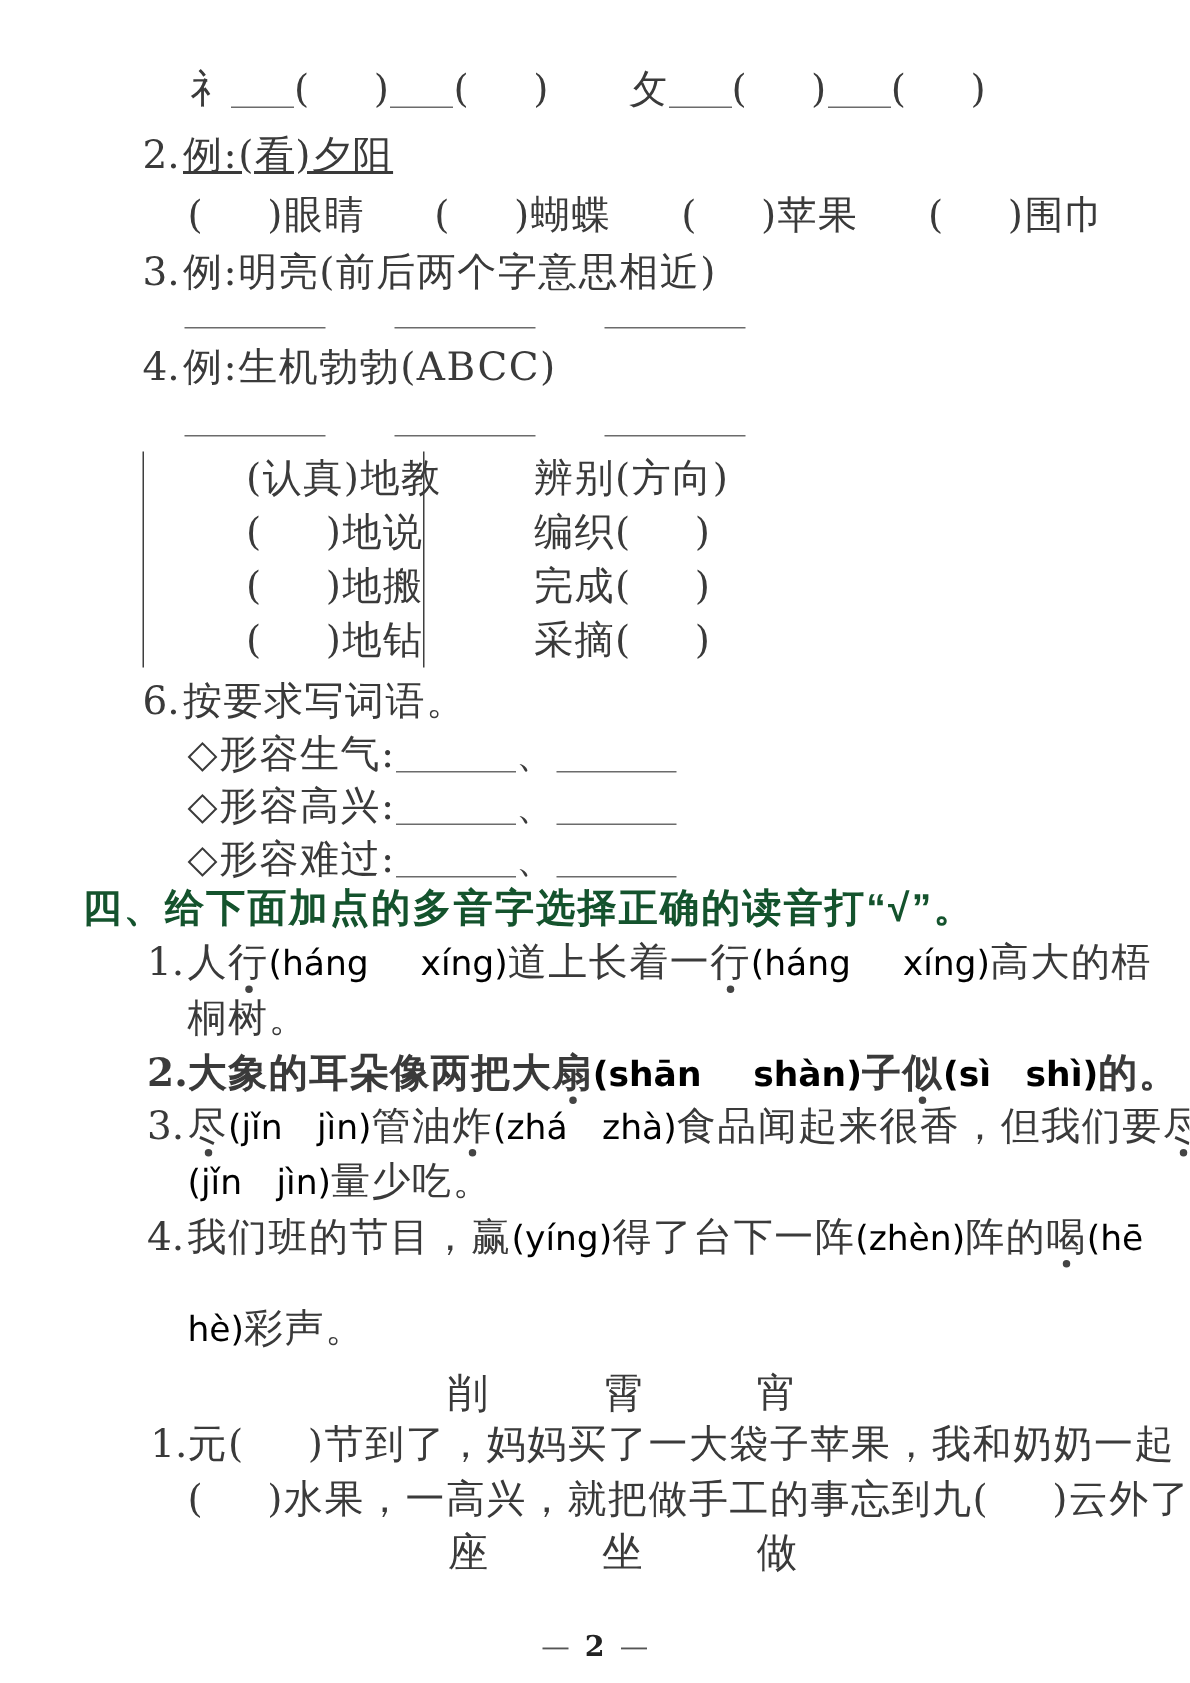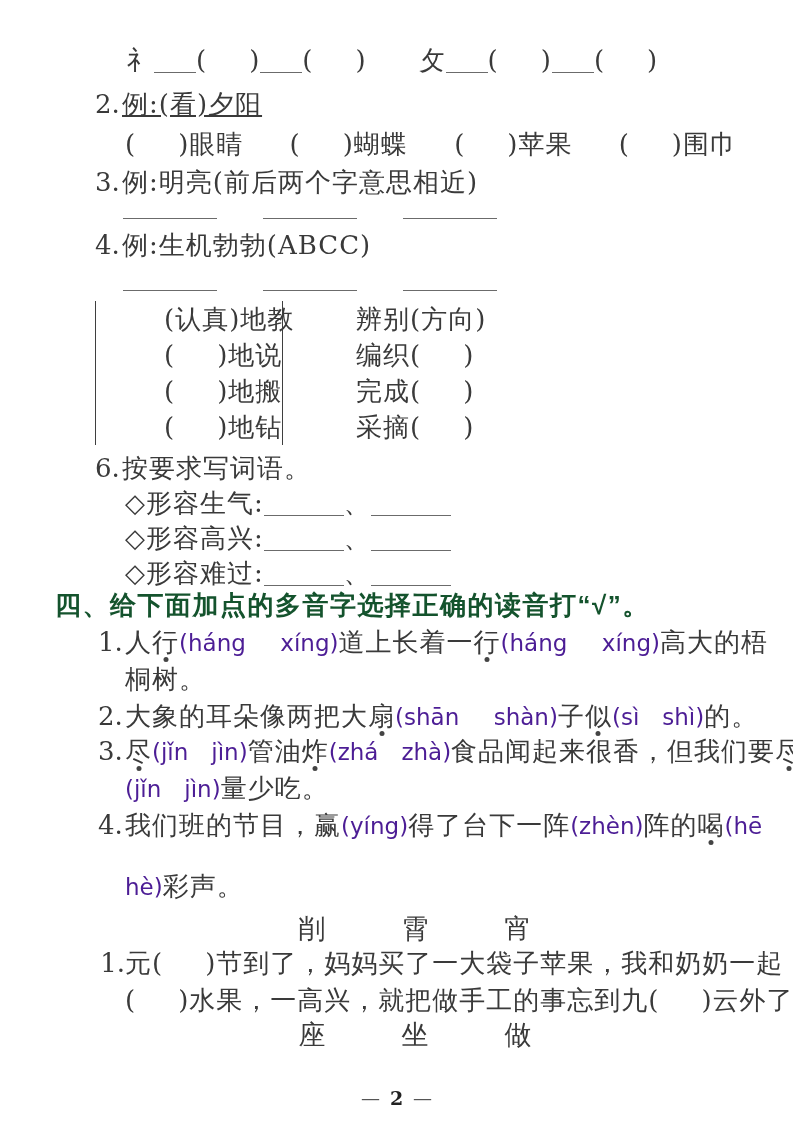--- a/index.html
+++ b/index.html
@@ -7,21 +7,21 @@
     position:relative;
     width:793px;height:1122px;
     background:#ffffff;
     color:#3a3a3a;
     font-family:"DejaVu Serif",serif;
     overflow:hidden;
   }
   .abs{position:absolute;}
   .zh{font-size:26px;line-height:37px;letter-spacing:1px;white-space:nowrap;}
   .num{display:inline-block;min-width:27px;letter-spacing:0;}
-  .pinyin{font-family:"DejaVu Sans",sans-serif;font-size:23px;color:#4c1d95;letter-spacing:0;white-space:nowrap;}
+  .pinyin{font-family:"DejaVu Sans",sans-serif;font-size:23px;color:#000000;letter-spacing:0;white-space:nowrap;}
   .dotted{position:relative;}
   .dotted::after{
     content:"";position:absolute;left:50%;bottom:-5px;
     width:5px;height:5px;border-radius:50%;background:#444;
     transform:translateX(-50%);
   }
   .sec-heading{
     font-family:"Liberation Sans",sans-serif;font-weight:bold;
     font-size:26px;color:#14532d;letter-spacing:1.5px;white-space:nowrap;
   }
@@ -109,21 +109,21 @@
 
   <div class="abs sec-heading" style="top:588px;left:55px;">四、给下面加点的多音字选择正确的读音打“√”。</div>
 
   <div class="abs zh" style="top:624px;left:98px;">
     <span class="num">1.</span><span class="segs"><span class="">人</span><span class="dotted">行</span><span class="pinyin">(háng   xíng)</span><span class="">道上长着一</span><span class="dotted">行</span><span class="pinyin">(háng   xíng)</span><span class="">高大的梧</span></span>
   </div>
   <div class="abs zh" style="top:661px;left:125px;">
     <span class="segs"><span class="">桐树。</span></span>
   </div>
 
-  <div class="abs zh" style="top:698px;left:98px;">
+  <div class="abs zh" style="top:698px;left:98px;font-weight:bold;">
     <span class="num">2.</span><span class="segs"><span class="">大象的耳朵像两把大</span><span class="dotted">扇</span><span class="pinyin">(shān   shàn)</span><span class="">子</span><span class="dotted">似</span><span class="pinyin">(sì  shì)</span><span class="">的。</span></span>
   </div>
 
   <div class="abs zh" style="top:733px;left:98px;">
     <span class="num">3.</span><span class="segs"><span class="dotted">尽</span><span class="pinyin">(jǐn  jìn)</span><span class="">管油</span><span class="dotted">炸</span><span class="pinyin">(zhá  zhà)</span><span class="">食品闻起来很香，但我们要</span><span class="dotted">尽</span></span>
   </div>
   <div class="abs zh" style="top:770px;left:125px;">
     <span class="segs"><span class="pinyin">(jǐn  jìn)</span><span class="">量少吃。</span></span>
   </div>
 

